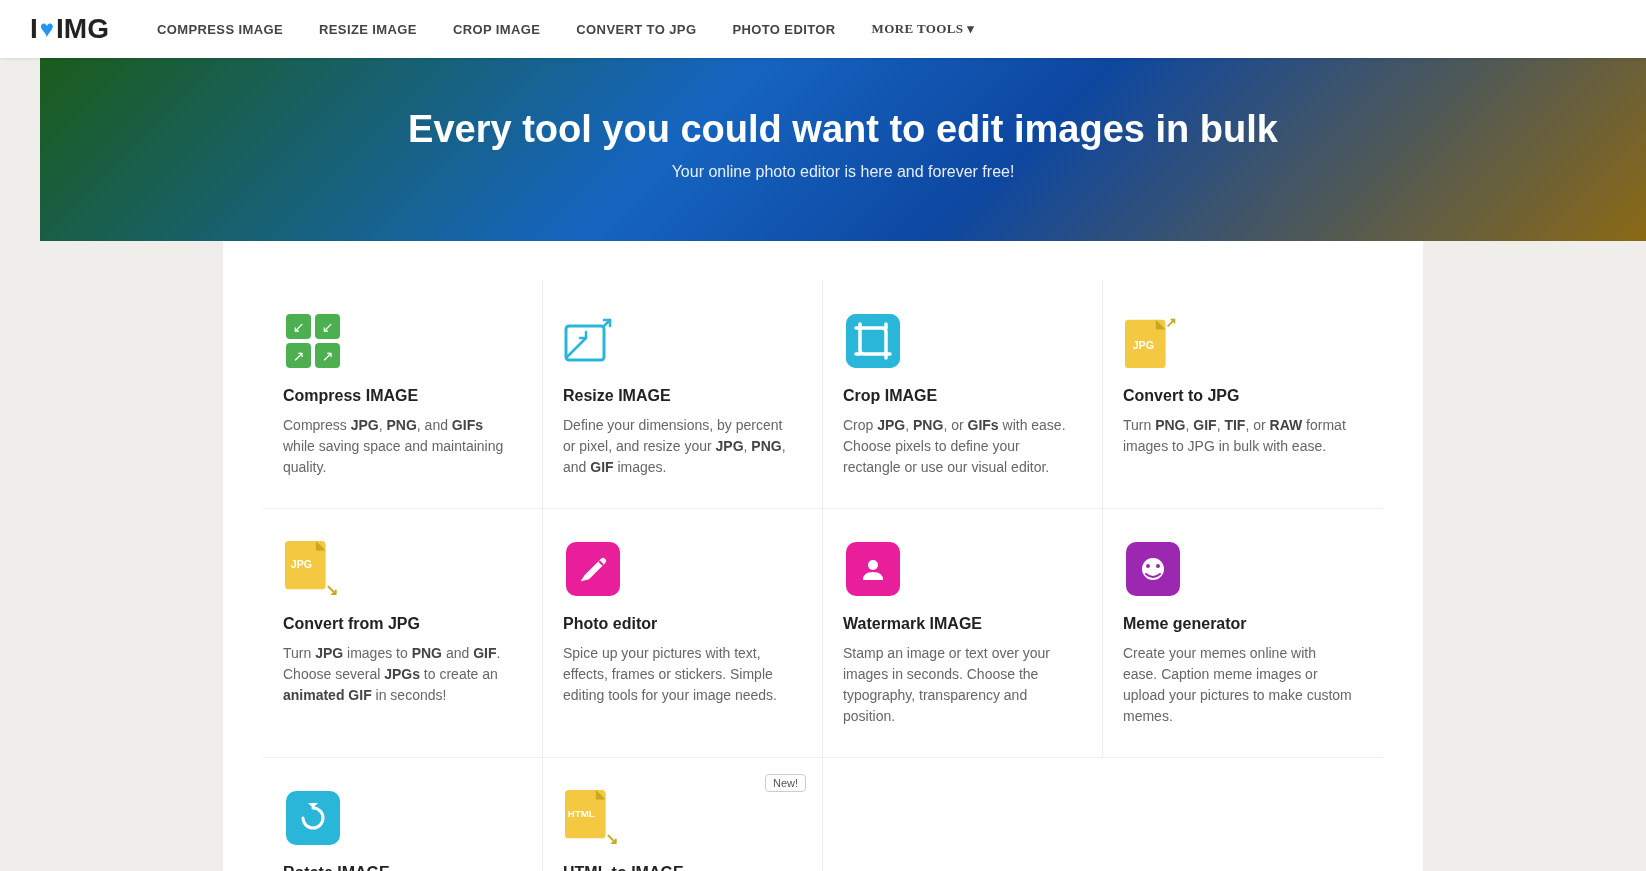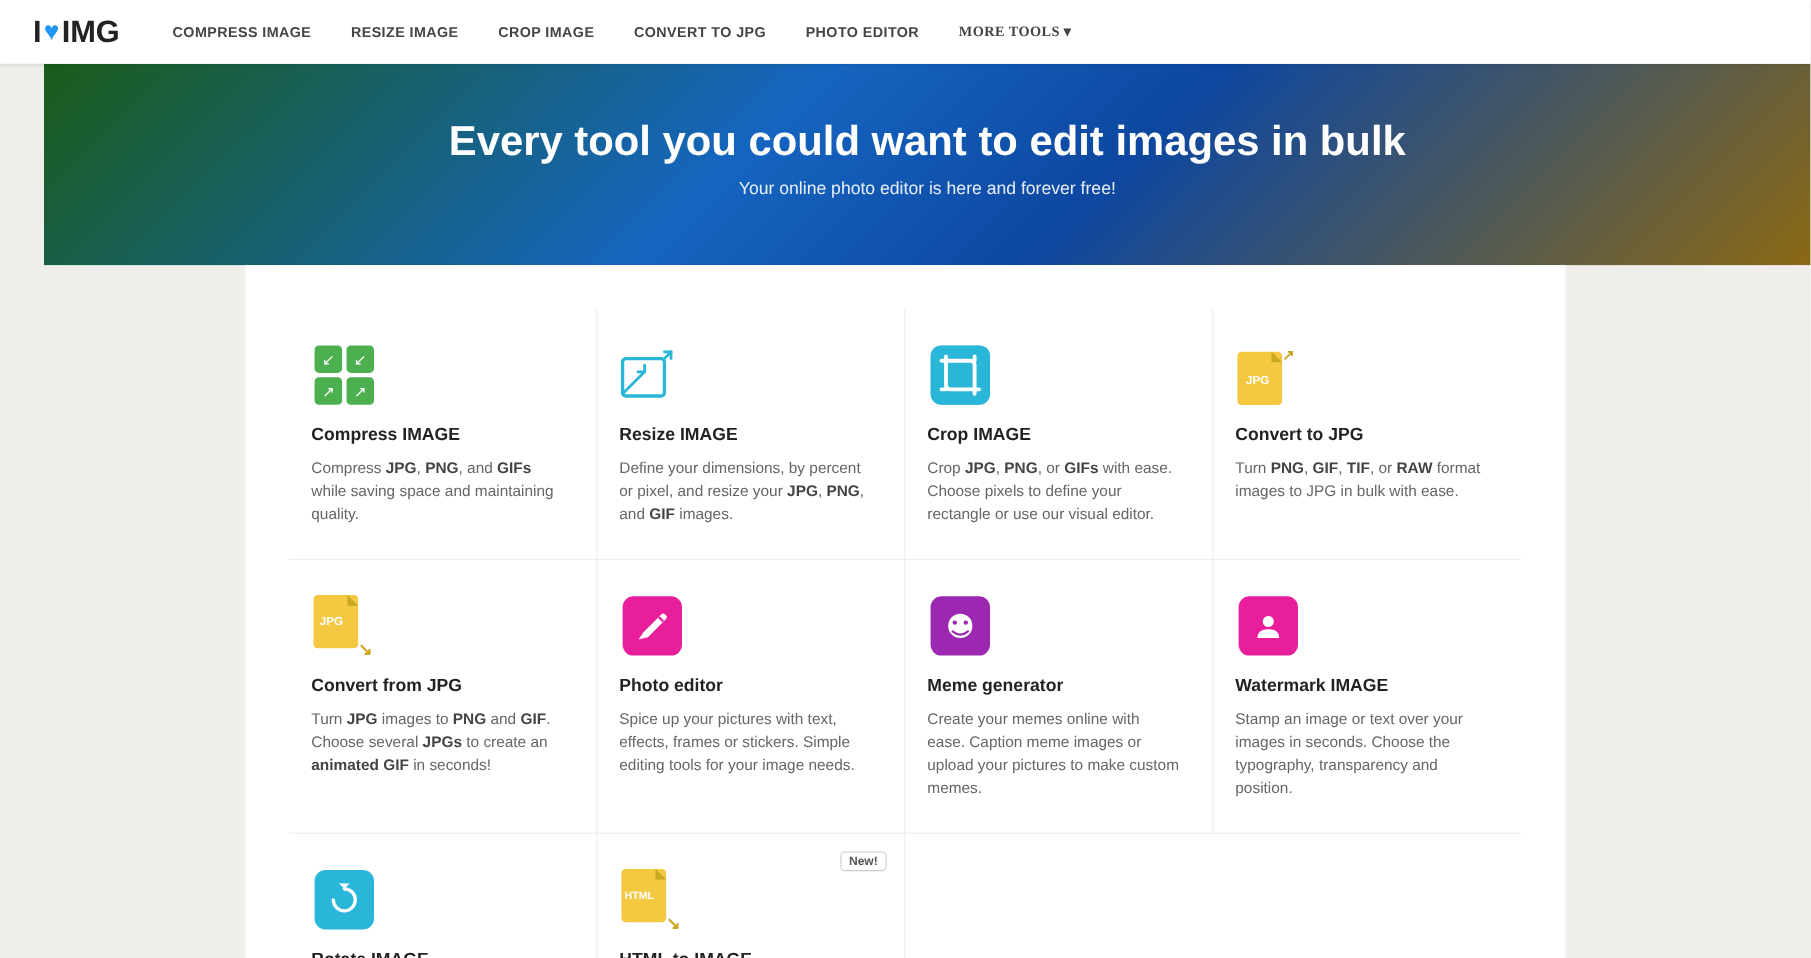--- a/index.html
+++ b/index.html
@@ -206,21 +206,21 @@
     .tool-desc strong { font-weight: 700; color: #444; }
 
     .new-badge {
       position: absolute;
       top: 16px;
       right: 16px;
       background: #fff;
       border: 1px solid #ccc;
       border-radius: 4px;
       font-size: 11px;
-      font-weight: 700;
+      font-weight: 400;
       color: #555;
       padding: 2px 7px;
     }
 
     
     .tool-card.last-row { border-bottom: none; }
   </style>
 </head>
 <body>
 
@@ -343,50 +343,50 @@
         </div>
       </div>
       <div class="tool-name">Photo editor</div>
       <div class="tool-desc">
         Spice up your pictures with text, effects, frames or stickers. Simple editing tools for your image needs.
       </div>
     </div>
 
     <div class="tool-card">
       <div class="tool-icon">
+        <div class="watermark-icon">
+          <svg width="30" height="30" viewBox="0 0 30 30">
+            <circle cx="15" cy="11" r="5" fill="#fff"></circle>
+            <path d="M5 26 Q5 18 15 18 Q25 18 25 26 Z" fill="#fff"></path>
+          </svg>
+        </div>
+      </div>
+      <div class="tool-name">Watermark IMAGE</div>
+      <div class="tool-desc">
+        Stamp an image or text over your images in seconds. Choose the typography, transparency and position.
+      </div>
+    </div>
+
+    <div class="tool-card">
+      <div class="tool-icon">
         <div class="meme-icon">
           <svg width="30" height="30" viewBox="0 0 30 30">
             <circle cx="15" cy="15" r="11" fill="#fff"></circle>
             <circle cx="10" cy="12" r="2" fill="#9c27b0"></circle>
             <circle cx="20" cy="12" r="2" fill="#9c27b0"></circle>
             <path d="M8 20 Q15 26 22 20" fill="none" stroke="#9c27b0" stroke-width="2" stroke-linecap="round"></path>
           </svg>
         </div>
       </div>
       <div class="tool-name">Meme generator</div>
       <div class="tool-desc">
         Create your memes online with ease. Caption meme images or upload your pictures to make custom memes.
       </div>
     </div>
 
-    <div class="tool-card">
-      <div class="tool-icon">
-        <div class="watermark-icon">
-          <svg width="30" height="30" viewBox="0 0 30 30">
-            <circle cx="15" cy="11" r="5" fill="#fff"></circle>
-            <path d="M5 26 Q5 18 15 18 Q25 18 25 26 Z" fill="#fff"></path>
-          </svg>
-        </div>
-      </div>
-      <div class="tool-name">Watermark IMAGE</div>
-      <div class="tool-desc">
-        Stamp an image or text over your images in seconds. Choose the typography, transparency and position.
-      </div>
-    </div>
-
     <div class="tool-card last-row">
       <div class="tool-icon">
         <div class="rotate-icon">
           <svg width="30" height="30" viewBox="0 0 30 30">
             <path d="M15 5 A10 10 0 1 1 5 15" fill="none" stroke="#fff" stroke-width="3" stroke-linecap="round"></path>
             <polygon points="15,5 10,0 20,0" fill="#fff"></polygon>
           </svg>
         </div>
       </div>
       <div class="tool-name">Rotate IMAGE</div>

